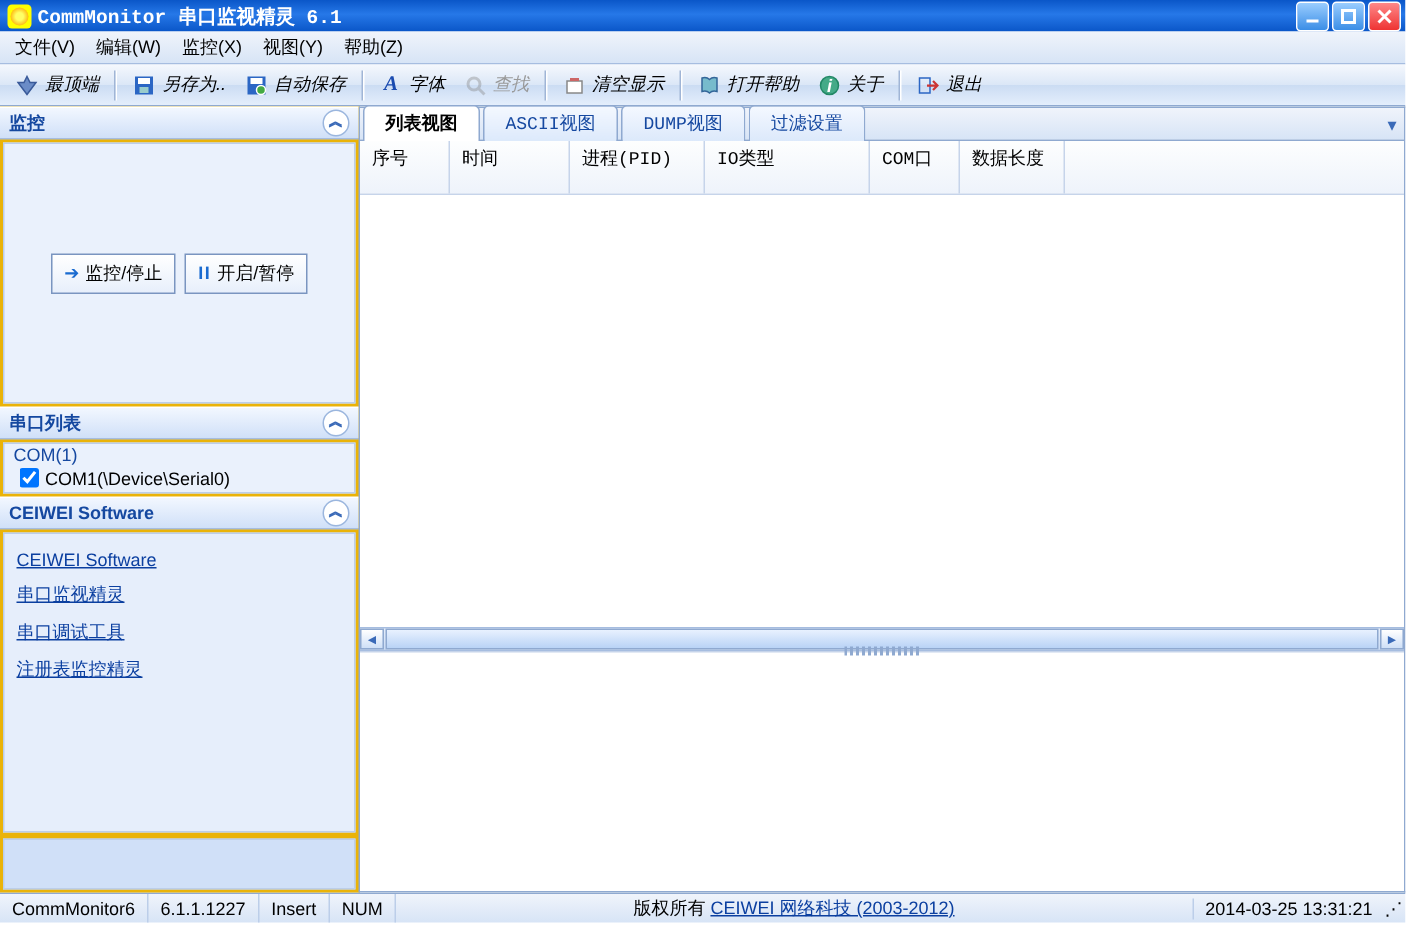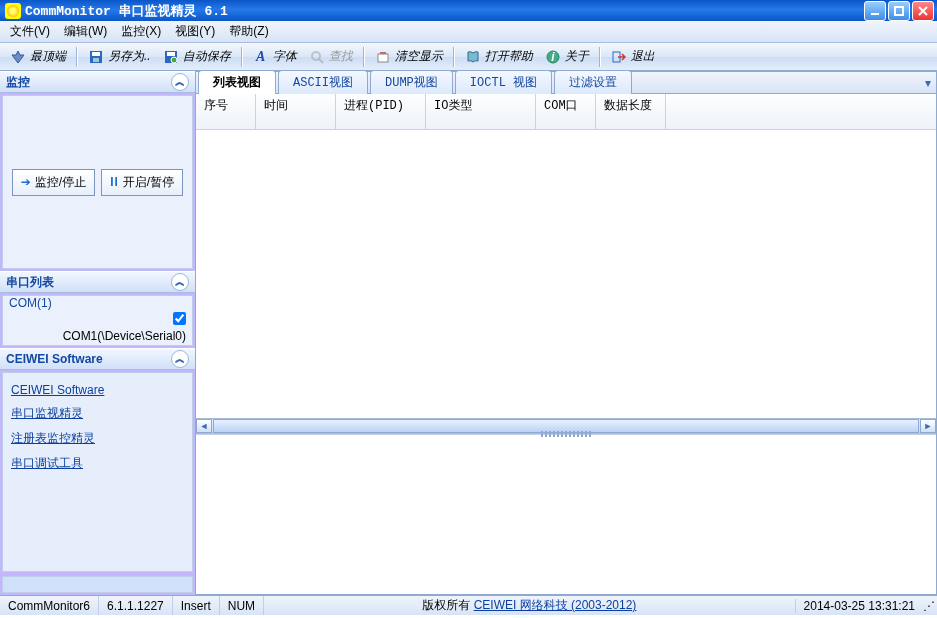--- a/index.html
+++ b/index.html
@@ -22,29 +22,29 @@
 
 .toolbar { height:28px; background:linear-gradient(to bottom,#f5f8fd,#dbe7f7 50%,#cbdcf3 51%,#e4eefc); border-bottom:1px solid #8fa9d0; display:flex; align-items:center; padding:0 4px; }
 .tbtn { display:flex; align-items:center; gap:4px; padding:2px 6px; height:22px; cursor:default;font-style:italic; }
 .tbtn .icon { width:16px; height:16px; display:flex; align-items:center; justify-content:center; }
 .tsep { width:2px; height:20px; border-left:1px solid #a0b5d6; border-right:1px solid #fff; margin:0 4px; }
 .tbtn.disabled { color:#999; }
 .tbtn.disabled .icon svg{opacity:.4;}
 
 
 .body { display:flex; height:524px; }
-.sidebar { width:196px; background:#c4b5fd; border-right:1px solid #8fa9d0; display:flex; flex-direction:column; }
+.sidebar { width:240px; background:#eab308; border-right:1px solid #8fa9d0; display:flex; flex-direction:column; }
 .panel-head { height:22px; background:linear-gradient(to bottom,#f2f7ff,#d0e0f8); border-top:1px solid #fff; border-bottom:1px solid #a6bde0; display:flex; align-items:center; padding:0 6px; color:#1548a0; font-weight:bold; font-family:"Courier New","SimSun",monospace;}
 .panel-head .chevrons { margin-left:auto; width:18px; height:18px; border:1px solid #9bb6de; border-radius:50%; background:#fff; display:flex; align-items:center; justify-content:center; color:#3a6ab8; font-size:10px; line-height:1;}
 .panel-body { background:#eaf1fc; border:1px solid #bccee9; margin:2px; padding:6px; }
 .panel-body.monitor { flex:0 0 174px; display:flex; align-items:center; justify-content:center; gap:6px;}
 .side-btn { border:1px solid #7a95c0; background:linear-gradient(to bottom,#fff,#e7effb); padding:4px 8px; display:flex; align-items:center; gap:4px; font-size:12px;}
 .panel-body.ports{ padding:0 6px; }
 .port-group{ color:#1548a0; }
-.port-item{ display:flex; align-items:flex-end; gap:4px; padding:2px 0 2px 4px; color:#000;flex-direction:column;}
+.port-item{ display:flex; align-items:flex-start; gap:4px; padding:2px 0 2px 4px; color:#000;}
 .port-item input{width:13px;height:13px;}
 .panel-body.links{ min-height:200px; background:#e6eefb; }
 .panel-body.links a{ display:block; color:#0b3fa0; text-decoration:underline; padding:4px 2px;}
 .flexfill{flex:1;background:#d0e0f8;border:1px solid #bccee9;margin:2px;}
 
 
 .main { flex:1; display:flex; flex-direction:column; background:#fff; border:1px solid #8fa9d0; border-left:none;}
 .tabs { height:22px; background:linear-gradient(to bottom,#f0f4fb,#d7e4f6); display:flex; align-items:flex-end; padding-left:2px; border-bottom:1px solid #8fa9d0; position:relative;}
 .tab { padding:3px 14px; border:1px solid #8fa9d0; border-bottom:none; margin-right:2px; background:linear-gradient(to bottom,#f4f8ff,#dce9fb); border-radius:4px 4px 0 0; color:#1548a0; font-family:"Courier New","SimSun",monospace; position:relative; top:1px;}
 .tab.active { background:#fff; color:#000; font-weight:bold; z-index:2;}
@@ -216,32 +216,31 @@
       </label>
     </div>
 
     <div class="panel-head">
       <span>CEIWEI Software</span>
       <span class="chevrons">︽</span>
     </div>
     <div class="panel-body links">
       <a>CEIWEI Software</a>
       <a>串口监视精灵</a>
+      <a>串口调试工具</a>
       <a>注册表监控精灵</a>
-      <a>串口调试工具</a>
     </div>
     <div class="flexfill"></div>
   </div>
 
   <div class="main">
     <div class="tabs">
       <div class="tab active">列表视图</div>
       <div class="tab">ASCII视图</div>
       <div class="tab">DUMP视图</div>
-      <div class="tab">IOCTL 视图</div>
       <div class="tab">过滤设置</div>
       <div class="tab-overflow">▾</div>
     </div>
     <div class="grid-head">
       <div class="col" style="width:60px">序号</div>
       <div class="col" style="width:80px">时间</div>
       <div class="col" style="width:90px">进程(PID)</div>
       <div class="col" style="width:110px">IO类型</div>
       <div class="col" style="width:60px">COM口</div>
       <div class="col" style="width:70px">数据长度</div>

